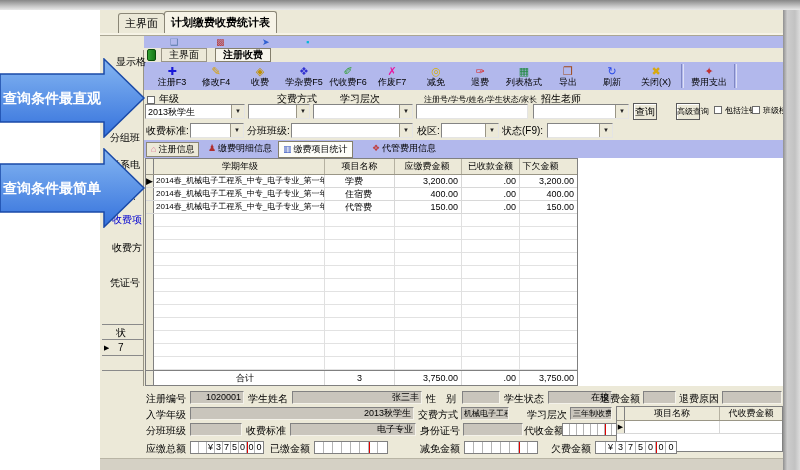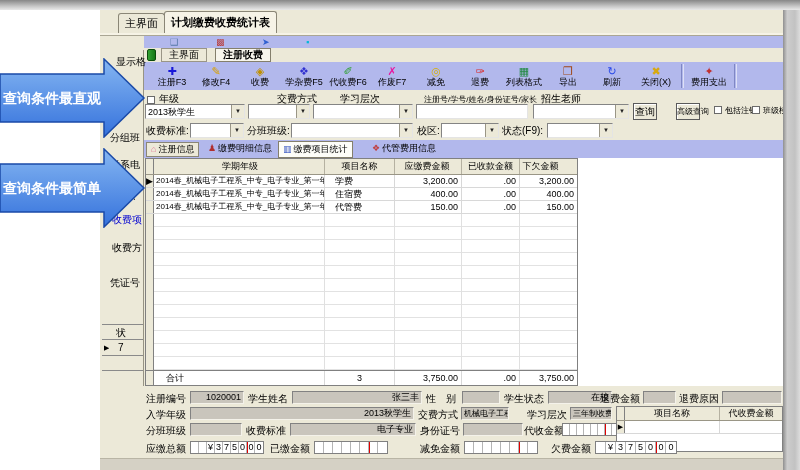--- a/index.html
+++ b/index.html
@@ -47,30 +47,30 @@
 .gtab.active{top:141px;height:17px;border:1px solid #847f6c;background:#fdfdf8;line-height:14px}
 
 .grid{left:145px;top:158px;width:433px;height:228px;background:#fff;border:1px solid #808080;display:flex;flex-direction:column}
 .ghead{display:flex;height:16px;background:#ece9d8;border-bottom:1px solid #9a9686;flex:none}
 .ghead>div{font-size:9px;line-height:15px;text-align:center;border-right:1px solid #b5b1a1;overflow:hidden;white-space:nowrap}
 .grow{display:flex;height:13px;border-bottom:1px solid #d8d8d8;flex:none}
 .grow>div{font-size:9px;line-height:12px;border-right:1px solid #d8d8d8;overflow:hidden;white-space:nowrap}
 .c-g{width:8px;flex:none;background:#ece9d8;border-right:1px solid #808080 !important;text-align:center;font-size:7px;line-height:12px}
 .c-sem{width:171px;flex:none;padding-left:2px}
 .c-sem.data{font-size:8px}
-.c-item{width:70px;flex:none;padding-left:10px}
+.c-item{width:70px;flex:none;padding-left:20px}
 .c-due,.c-rec{width:67px;flex:none;text-align:right;padding-right:3px}
 .c-rec{width:58px}
 .c-owed{flex:1;text-align:right;padding-right:3px;border-right:none !important}
 .gfill{flex:1;position:relative;background:repeating-linear-gradient(180deg,#fff 0,#fff 12px,#e2e2e2 12px,#e2e2e2 13px)}
 .gfill .fgut{position:absolute;left:0;top:0;bottom:0;width:8px;background:#ece9d8;border-right:1px solid #808080}
 .gfill .vl{position:absolute;top:0;bottom:0;width:1px;background:#e0e0e0}
 .gtotal{display:flex;height:15px;border-top:1px solid #808080;flex:none;background:#fff}
 .gtotal>div{font-size:9px;line-height:14px;border-right:1px solid #d8d8d8;overflow:hidden;white-space:nowrap}
-.gtotal .c-sem{text-align:left;padding-left:12px}
+.gtotal .c-sem{text-align:center;padding-left:12px}
 .gtotal .c-item{text-align:center;padding-left:0}
 .white-right{left:578px;top:158px;width:205px;height:228px;background:#fff}
 
 .fld{position:absolute;height:13px;background:#c9c5bc;border:1px solid;border-color:#828282 #f4f2ea #f4f2ea #828282;font-size:9px;line-height:11px;text-align:right;padding:0 2px;white-space:nowrap;overflow:hidden}
 .fld.f8{font-size:8px}
 .dgrid{position:absolute;display:flex;height:13px;border:1px solid #808080;background:#fff}
 .dgrid span{width:8px;flex:none;border-right:1px solid #b4b4b4;font-size:9px;line-height:11px;text-align:center}
 .dgrid span:last-child{border-right:none}
 .dgrid span.red{border-left:1px solid #e00000}
 .dgrid.w9 span{width:9px}
@@ -169,21 +169,21 @@
     <span class="g" style="color: rgb(192, 48, 48);">✦</span>
     <span class="l">费用支出</span>
   </div>
   <div class="tsep"></div>
 </div>
 
 <span class="cb" style="left:147px;top:96px"></span>
 <span class="lbl" style="left:159px;top:94px">年级</span>
 <span class="lbl" style="left:277px;top:94px">交费方式</span>
 <span class="lbl" style="left:340px;top:94px">学习层次</span>
-<span class="lbl small" style="left:424px;top:95px">注册号/学号/姓名/身份证号/家长</span>
+<span class="lbl small" style="left:424px;top:95px">注册号/学号/姓名/学生状态/家长</span>
 <span class="lbl" style="left:541px;top:94px">招生老师</span>
 
 <div class="dd" style="left:145px;top:104px;width:100px">
   <span class="v">2013秋学生</span>
   <span class="b">▼</span>
 </div>
 <div class="dd" style="left:248px;top:104px;width:62px">
   <span class="v"></span>
   <span class="b">▼</span>
 </div>

